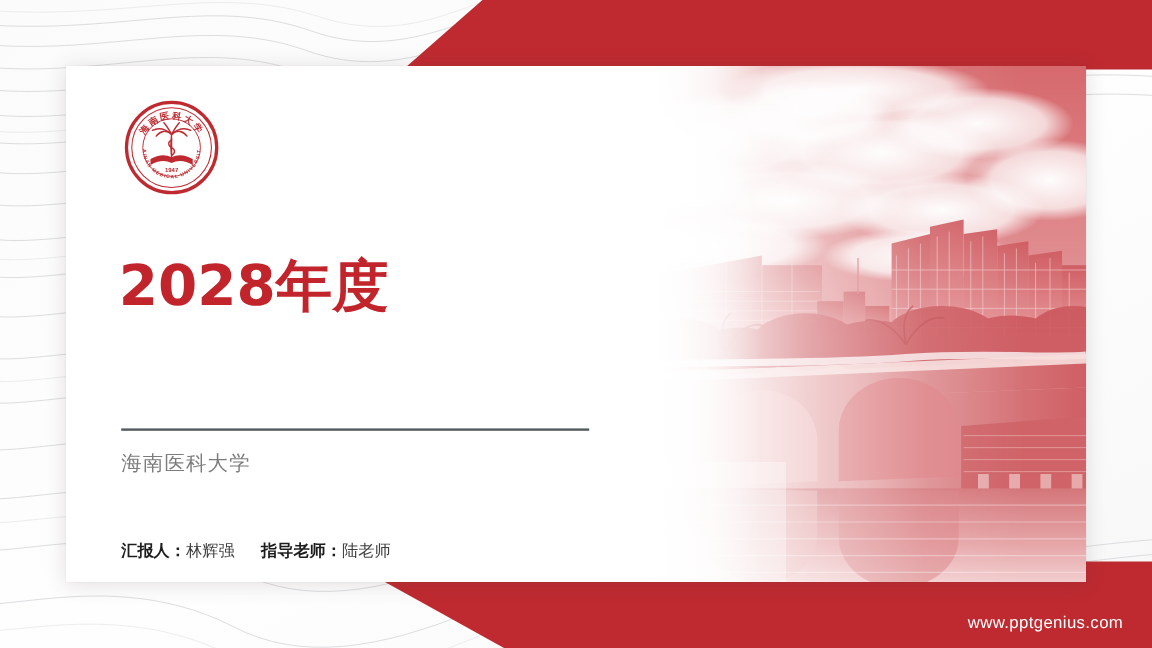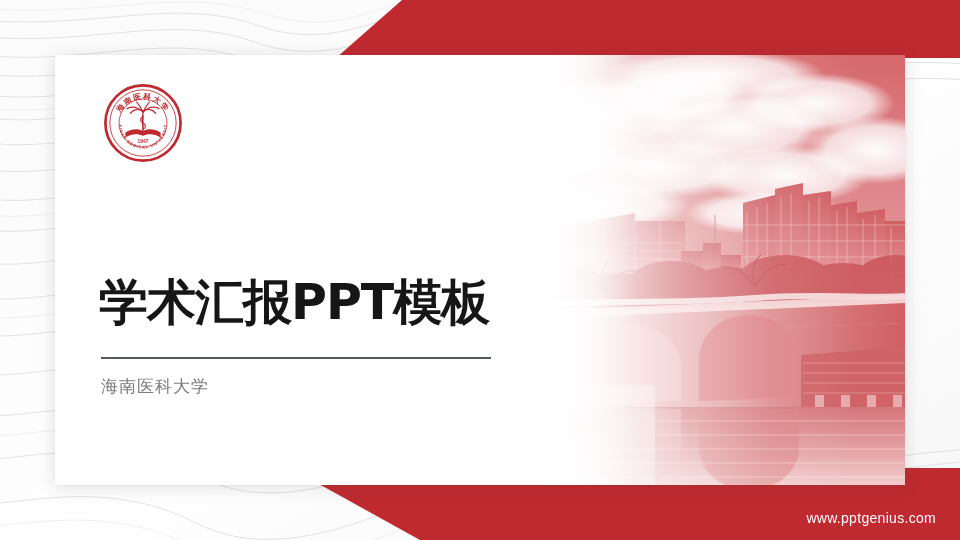--- a/index.html
+++ b/index.html
@@ -358,23 +358,26 @@
           <text font-size="9.6" fill="#be2a30" font-weight="bold" font-family="'DejaVu Sans','Liberation Sans',sans-serif" letter-spacing="2">
             <textPath href="#arcTop" startOffset="50%" text-anchor="middle">海南医科大学</textPath>
           </text>
 
           <text font-size="5.1" fill="#be2a30" font-weight="bold" font-family="'Liberation Sans',sans-serif" letter-spacing="1.1">
             <textPath href="#arcBot" startOffset="50%" text-anchor="middle">HAINAN MEDICAL UNIVERSITY</textPath>
           </text>
         </svg>
       </div>
 
-      <div class="title-main">学术汇报PPT模板</div>
+      <div class="title-year">2028年度</div>
       <div class="rule"></div>
       <div class="subtitle">海南医科大学</div>
 
+      <div class="meta">
+        <span class="lbl">汇报人：</span><span class="val">林辉强</span><span class="gap"></span><span class="lbl">指导老师：</span><span class="val">陆老师</span>
+      </div>
 
     </div>
   </div>
 
   <div class="watermark">www.pptgenius.com</div>
 
 </div>
 
 </body></html>

